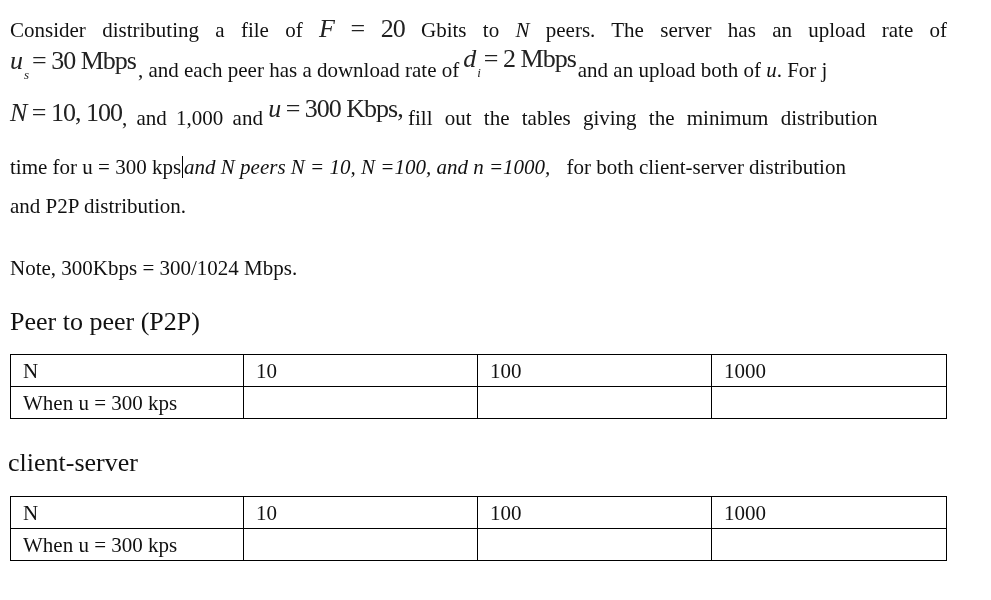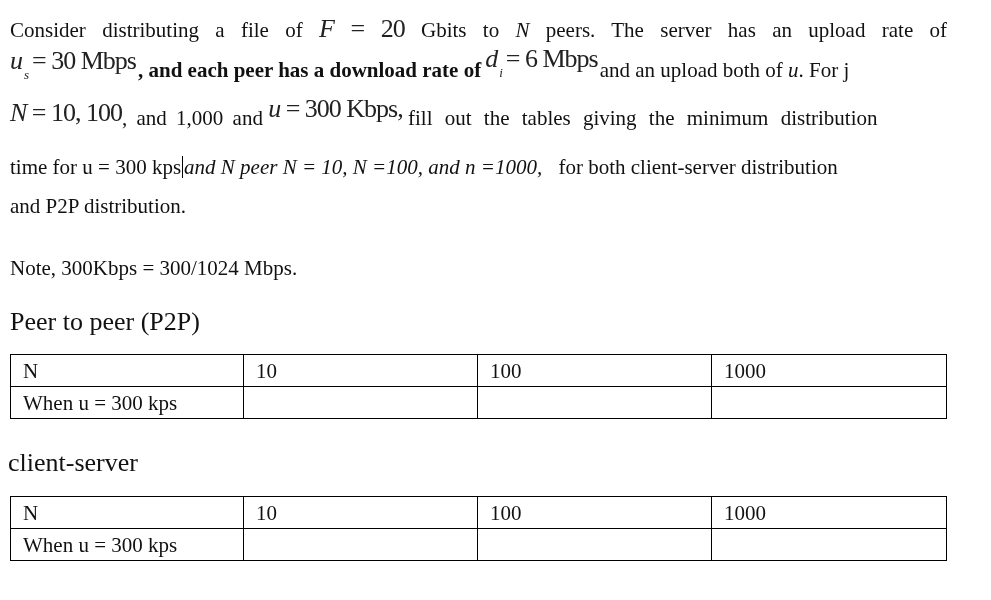--- a/index.html
+++ b/index.html
@@ -39,32 +39,32 @@
 
 <div class="line just" style="top:12px;">
   <span>Consider distributing a file of</span>
   <span class="eq"><i>F</i><span> = 20</span></span>
   <span>Gbits to</span>
   <i>N</i>
   <span>peers. The server has an upload rate of</span>
 </div>
 
 <div class="line" style="top:52px;">
-  <span class="eq" style="position:relative; top:-8px;margin-top:8px;"><i>u</i><span class="sub">s</span><span>= 30 Mbps</span></span><span style="margin-left:2px;font-weight:bold;">, and each peer has a download rate of</span><span class="eq" style="position:relative; top:-10px; margin-left:4px;"><i>d</i><span class="sub">i</span><span>= 6 Mbps</span></span><span style="margin-left:2px;">and an upload both of</span>
+  <span class="eq" style="position:relative; top:-8px;margin-top:8px;"><i>u</i><span class="sub">s</span><span>= 30 Mbps</span></span><span style="margin-left:2px;">, and each peer has a download rate of</span><span class="eq" style="position:relative; top:-10px; margin-left:4px;"><i>d</i><span class="sub">i</span><span>= 2 Mbps</span></span><span style="margin-left:2px;">and an upload both of</span>
   <i>u</i><span>. For j</span>
 </div>
 
 <div class="line" style="top:100px; width:937px;">
   <span class="eq" style="position:relative; top:-4px;"><i>N</i><span> = 10, 100</span></span><span style="word-spacing:4px;">, and 1,000 and</span>
   <span class="eq" style="position:relative; top:-8px;"><i>u</i><span> = 300 Kbps,</span></span>
   <span style="word-spacing:7px;">fill out the tables giving the minimum distribution</span>
 </div>
 
 <div class="line" style="top:151px;">
-  <span>time for u = 300 kps</span><span class="caret"></span><span class="it">and N peer N = 10, N =100, and n =1000,</span>
+  <span>time for u = 300 kps</span><span class="caret"></span><span class="it">and N peers N = 10, N =100, and n =1000,</span>
   <span style="margin-left:11px;">for both client-server distribution</span>
 </div>
 
 <div class="line" style="top:190px;">and P2P distribution.</div>
 
 <div class="line bold" style="top:252px;">Note, 300Kbps = 300/1024 Mbps.</div>
 
 <div class="section-label" style="left:10px; top:310px;">Peer to peer (P2P)</div>
 
 <table class="grid" style="top:354px;">

